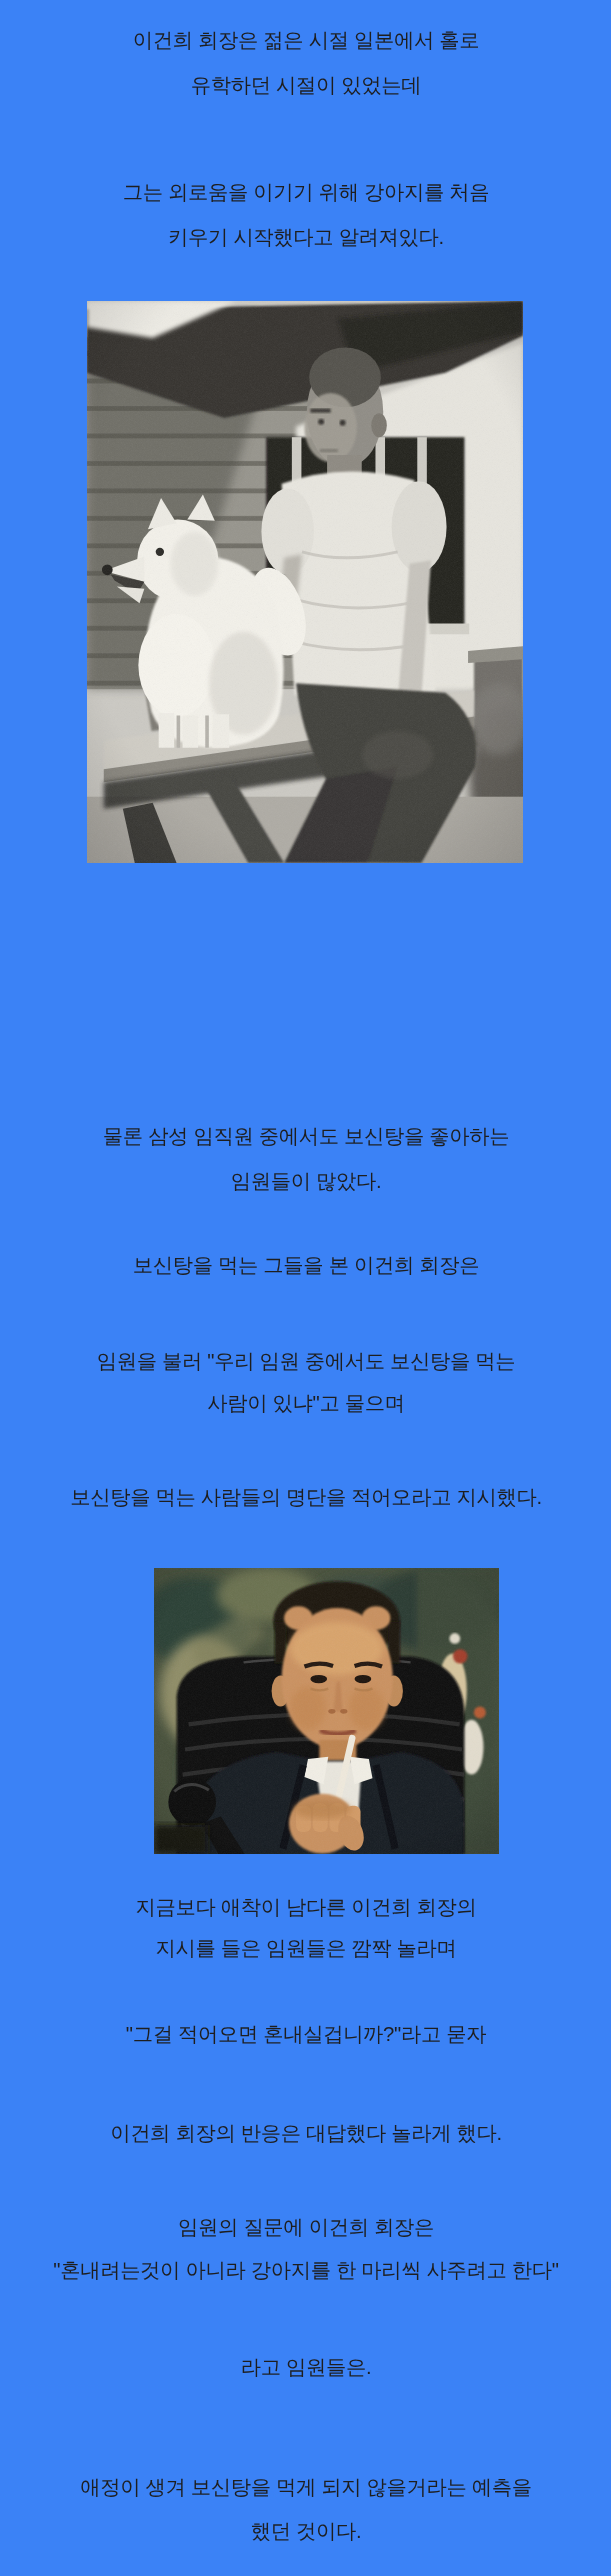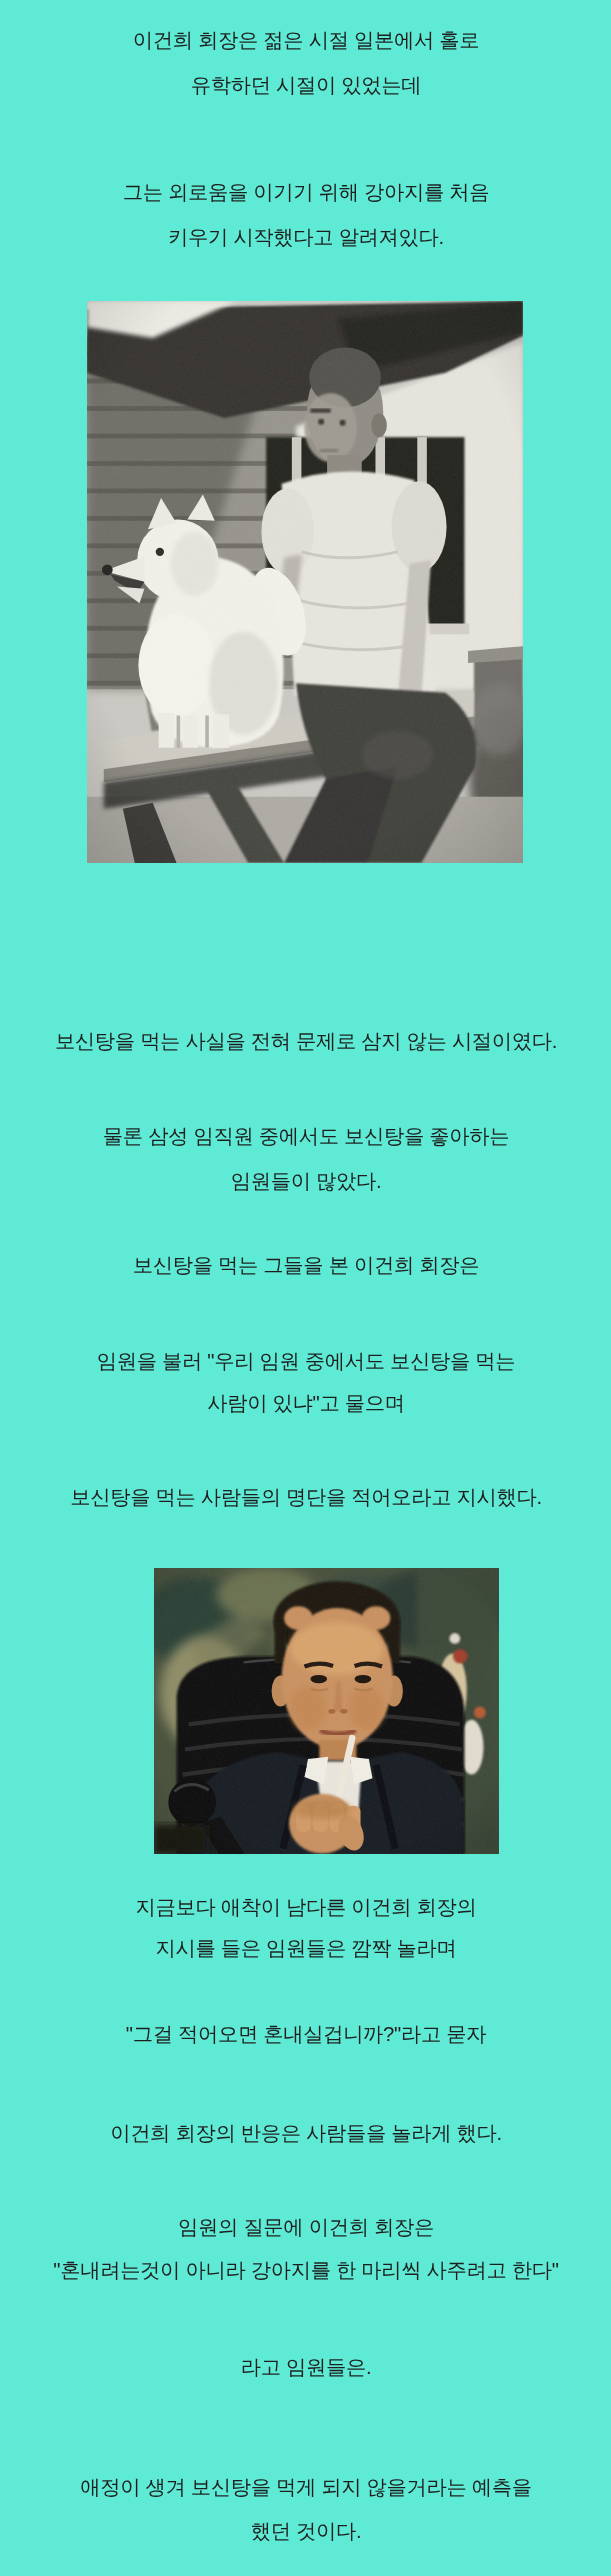--- a/index.html
+++ b/index.html
@@ -1,20 +1,20 @@
 <!DOCTYPE html>
 <html style="font-size:9.6px"><head>
 <meta charset="utf-8">
 <style>
   html,body{margin:0;padding:0;background:#ffffff;}
   .page{
     position:relative;
     width:612px;
     height:2576px;
-    background:#5eead4;
+    background:#3b82f6;
     overflow:hidden;
     font-family:"Liberation Sans","DejaVu Sans",sans-serif;
   }
   .line{
     position:absolute;
     left:0;
     width:612px;
     text-align:center;
     font-size:20.3px;
     line-height:24px;
@@ -142,21 +142,20 @@
       <rect x="210" y="692" width="28" height="56" fill="#efede6"></rect>
       <rect x="150" y="694" width="6" height="54" fill="#b5b2ab"></rect>
       <rect x="198" y="694" width="6" height="54" fill="#b5b2ab"></rect>
 
       <rect width="730" height="941" fill="url(#vg1)"></rect>
       <rect width="730" height="941" filter="url(#tn1)"></rect>
     </svg>
   </figure>
 
 
-  <div class="line" style="top:1029px">보신탕을 먹는 사실을 전혀 문제로 삼지 않는 시절이였다.</div>
 
   <div class="line" style="top:1124px">물론 삼성 임직원 중에서도 보신탕을 좋아하는</div>
   <div class="line" style="top:1169px">임원들이 많았다.</div>
 
   <div class="line" style="top:1253px">보신탕을 먹는 그들을 본 이건희 회장은</div>
 
   <div class="line" style="top:1349px">임원을 불러 "우리 임원 중에서도 보신탕을 먹는</div>
   <div class="line" style="top:1391px">사람이 있냐"고 물으며</div>
 
   <div class="line" style="top:1485px">보신탕을 먹는 사람들의 명단을 적어오라고 지시했다.</div>
@@ -260,21 +259,21 @@
       <rect width="578" height="479" fill="url(#vg2)"></rect>
       <rect width="578" height="479" filter="url(#tn2)"></rect>
     </svg>
   </figure>
 
   <div class="line" style="top:1895px">지금보다 애착이 남다른 이건희 회장의</div>
   <div class="line" style="top:1936px">지시를 들은 임원들은 깜짝 놀라며</div>
 
   <div class="line" style="top:2022px">"그걸 적어오면 혼내실겁니까?"라고 묻자</div>
 
-  <div class="line" style="top:2121px">이건희 회장의 반응은 사람들을 놀라게 했다.</div>
+  <div class="line" style="top:2121px">이건희 회장의 반응은 대답했다 놀라게 했다.</div>
 
   <div class="line" style="top:2215px">임원의 질문에 이건희 회장은</div>
   <div class="line" style="top:2258px">"혼내려는것이 아니라 강아지를 한 마리씩 사주려고 한다"</div>
 
   <div class="line" style="top:2355px">라고 임원들은.</div>
 
   <div class="line" style="top:2475px">애정이 생겨 보신탕을 먹게 되지 않을거라는 예측을</div>
   <div class="line" style="top:2519px">했던 것이다.</div>
 
 </div>

